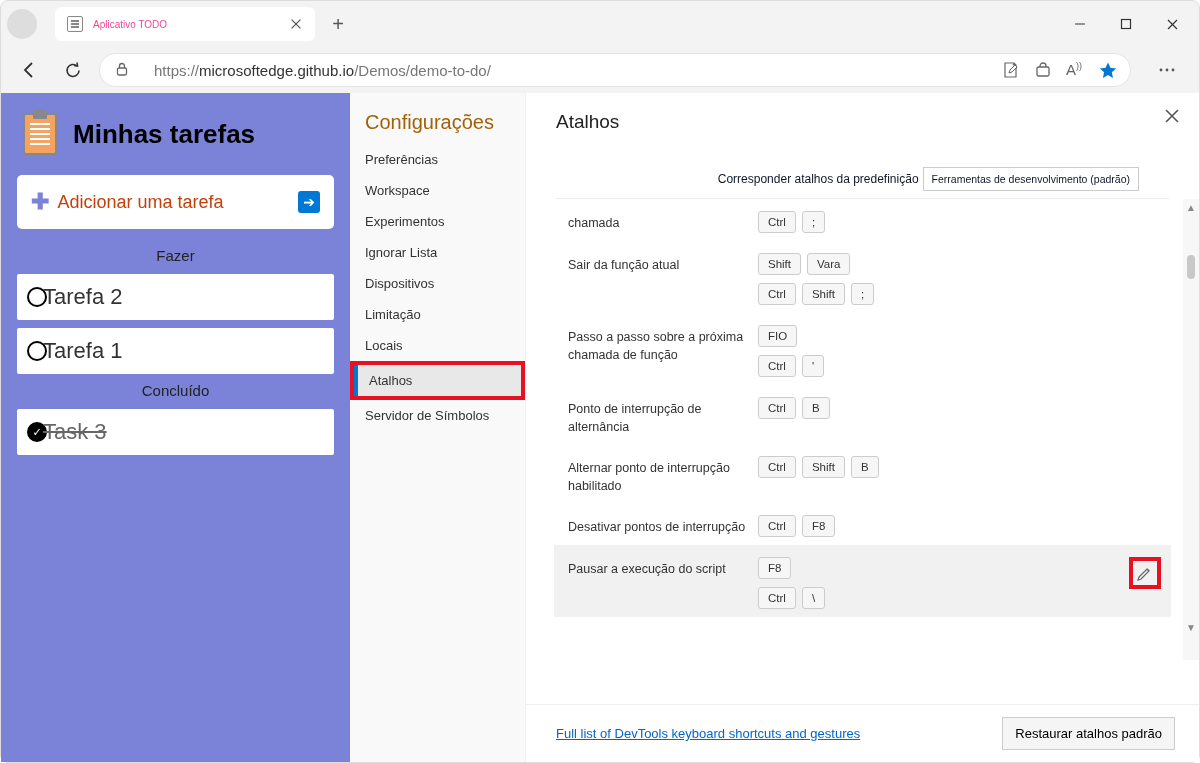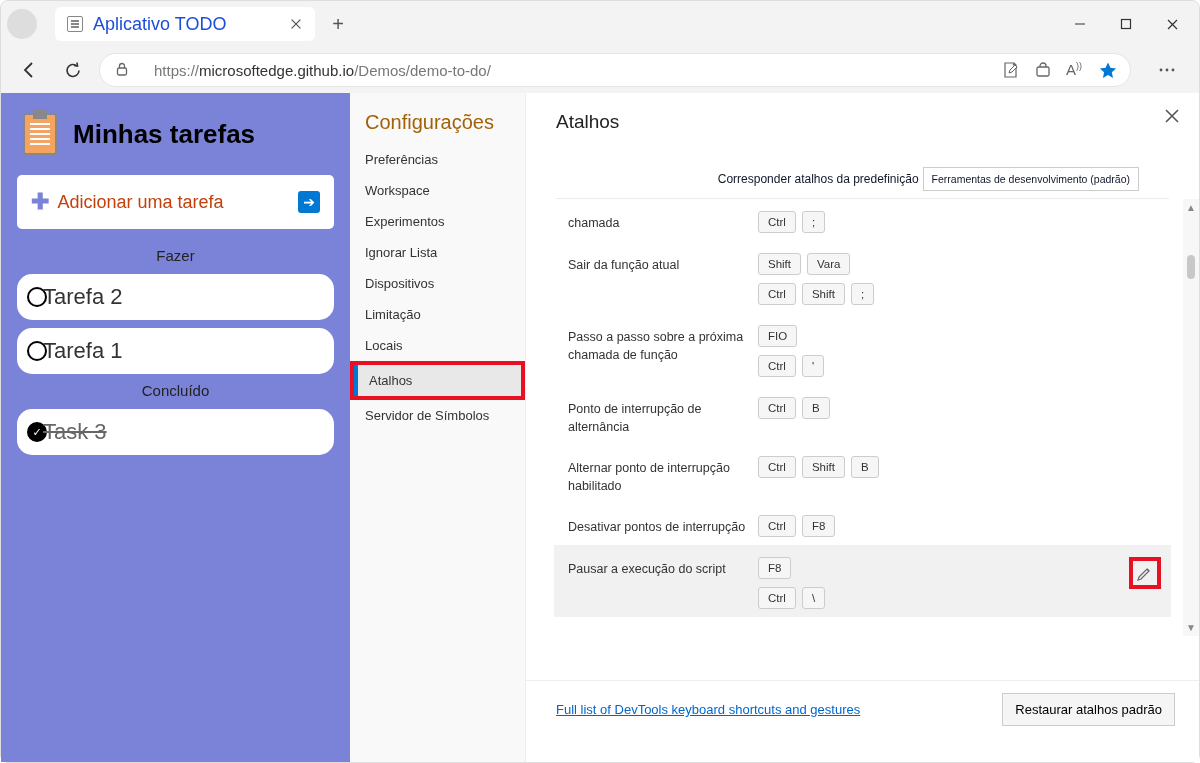--- a/index.html
+++ b/index.html
@@ -5,21 +5,21 @@
 * { box-sizing: border-box; margin: 0; padding: 0; }
 body { font-family: "Segoe UI", -apple-system, sans-serif; width: 1200px; height: 763px; background: #fff; overflow: hidden; }
 
 
 .browser { width: 100%; height: 100%; background: #f3f3f3; border-radius: 8px; display: flex; flex-direction: column; border: 1px solid #ddd; }
 .titlebar { height: 46px; display: flex; align-items: center; padding: 0 4px; }
 .profile { width: 30px; height: 30px; border-radius: 50%; background: #ddd; margin: 0 18px 0 2px; }
 .tab { display: flex; align-items: center; background: #fff; border-radius: 6px; height: 34px; padding: 0 12px; min-width: 260px; gap: 10px; }
 .tab-favicon { width: 16px; height: 16px; background: #fff; border: 1px solid #888; border-radius: 2px; position: relative; }
 .tab-favicon::after { content: ''; position: absolute; left: 3px; right: 3px; top: 3px; height: 2px; box-shadow: 0 0 0 #888, 0 3px 0 #888, 0 6px 0 #888; background: #888; }
-.tab-title { font-size: 18px; color: #1d4ed8; flex: 1; }
+.tab-title { font-size: 10px; color: #ec4899; flex: 1; }
 .tab-close { width: 14px; height: 14px; cursor: pointer; }
 .newtab { margin-left: 8px; font-size: 20px; color: #555; cursor: pointer; width: 30px; text-align: center; }
 .win-controls { margin-left: auto; display: flex; gap: 0; }
 .win-btn { width: 46px; height: 34px; display: flex; align-items: center; justify-content: center; cursor: pointer; font-size: 14px; color: #333; }
 
 .addrbar { height: 46px; display: flex; align-items: center; padding: 0 10px; gap: 8px; }
 .nav-btn { width: 36px; height: 36px; display: flex; align-items: center; justify-content: center; cursor: pointer; border-radius: 4px; color: #555; }
 .urlbox { flex: 1; height: 34px; background: #fff; border-radius: 20px; display: flex; align-items: center; padding: 0 14px; gap: 22px; border: 1px solid #e5e5e5; }
 .url { font-size: 15px; color: #777; }
 .url .path { color: #333; }
@@ -36,21 +36,21 @@
 .app-header { display: flex; align-items: center; gap: 16px; margin-bottom: 20px; padding: 0 6px; }
 .app-logo { width: 34px; height: 42px; background: #f4a460; border: 2px solid #888; border-radius: 3px; position: relative; }
 .app-logo::before { content: ''; position: absolute; top: -6px; left: 50%; transform: translateX(-50%); width: 14px; height: 10px; background: #888; border-radius: 4px 4px 0 0; }
 .app-logo::after { content: ''; position: absolute; left: 5px; right: 5px; top: 8px; height: 2px; background: #fff; box-shadow: 0 5px 0 #fff, 0 10px 0 #fff, 0 15px 0 #fff, 0 20px 0 #fff; }
 .app-title { font-size: 26px; font-weight: 700; color: #000; }
 .add-row { background: #fff; border-radius: 5px; height: 54px; display: flex; align-items: center; padding: 0 14px; margin-bottom: 18px; cursor: pointer; }
 .add-plus { color: #7b83d8; font-size: 22px; font-weight: 700; margin-right: 8px; }
 .add-text { font-size: 18px; color: #c2410c; }
 .add-arrow { margin-left: auto; width: 22px; height: 22px; background: #0078d4; border-radius: 3px; display: flex; align-items: center; justify-content: center; color: #fff; font-size: 14px; }
 .section-label { text-align: center; font-size: 15px; color: #222; margin: 0 0 10px; }
-.task { background: #fff; border-radius: 15px; height: 46px; display: flex; align-items: center; padding: 0 14px; margin-bottom: 8px; cursor: pointer; font-size: 22px; }
+.task { background: #fff; border-radius: 2px; height: 46px; display: flex; align-items: center; padding: 0 14px; margin-bottom: 8px; cursor: pointer; font-size: 22px; }
 .task-circle { width: 20px; height: 20px; border: 2.5px solid #000; border-radius: 50%; margin-right: 0; margin-left:-4px; display: inline-flex; align-items: center; justify-content: center; }
 .task-done .task-circle { background: #000; color: #fff; font-size: 11px; }
 .task-done .task-text { text-decoration: line-through; color: #666; }
 .task-text { margin-left: -4px; }
 
 
 .settings-side { width: 176px; background: #f9f9f9; padding: 18px 0; border-right: 1px solid #eee; }
 .settings-title { font-size: 20px; font-weight: 400; padding: 0 15px 10px; color: #a16207; }
 .settings-item { padding: 8px 15px; font-size: 13px; color: #333; cursor: pointer; }
 .settings-item.active { background: #e8e8e8; border-left: 4px solid #0078d4; padding-left: 11px; }
@@ -71,21 +71,21 @@
 .key-line { display: flex; gap: 6px; }
 .key { border: 1px solid #ccc; background: #f6f6f6; border-radius: 3px; padding: 4px 9px; font-size: 11.5px; color: #333; min-width: 20px; text-align: center; }
 .edit-highlight { border: 4px solid #e81123; padding: 3px; }
 
 .scrollbar-track { width: 16px; background: #f7f7f7; }
 .scroll-up, .scroll-down { height: 16px; display: flex; align-items: center; justify-content: center; color: #888; font-size: 10px; cursor: pointer; }
 .scroll-thumb { width: 8px; height: 24px; background: #c8c8c8; border-radius: 4px; margin: 40px auto 0; }
 
 .main-body { display: flex; flex: 1; overflow: hidden; }
 
-.footer { display: flex; align-items: center; padding: 12px 24px 36px 30px; border-top: 1px solid #eee; margin-top: 44px; }
+.footer { display: flex; align-items: center; padding: 12px 24px 12px 30px; border-top: 1px solid #eee; margin-top: 44px; }
 .footer-link { color: #0066cc; font-size: 13px; text-decoration: underline; cursor: pointer; }
 .footer-btn { margin-left: auto; border: 1px solid #ccc; background: #f5f5f5; padding: 8px 12px; font-size: 13px; cursor: pointer; }
 
 svg { display: block; }
 </style>
 </head>
 <body>
 
 <div class="browser">
 

